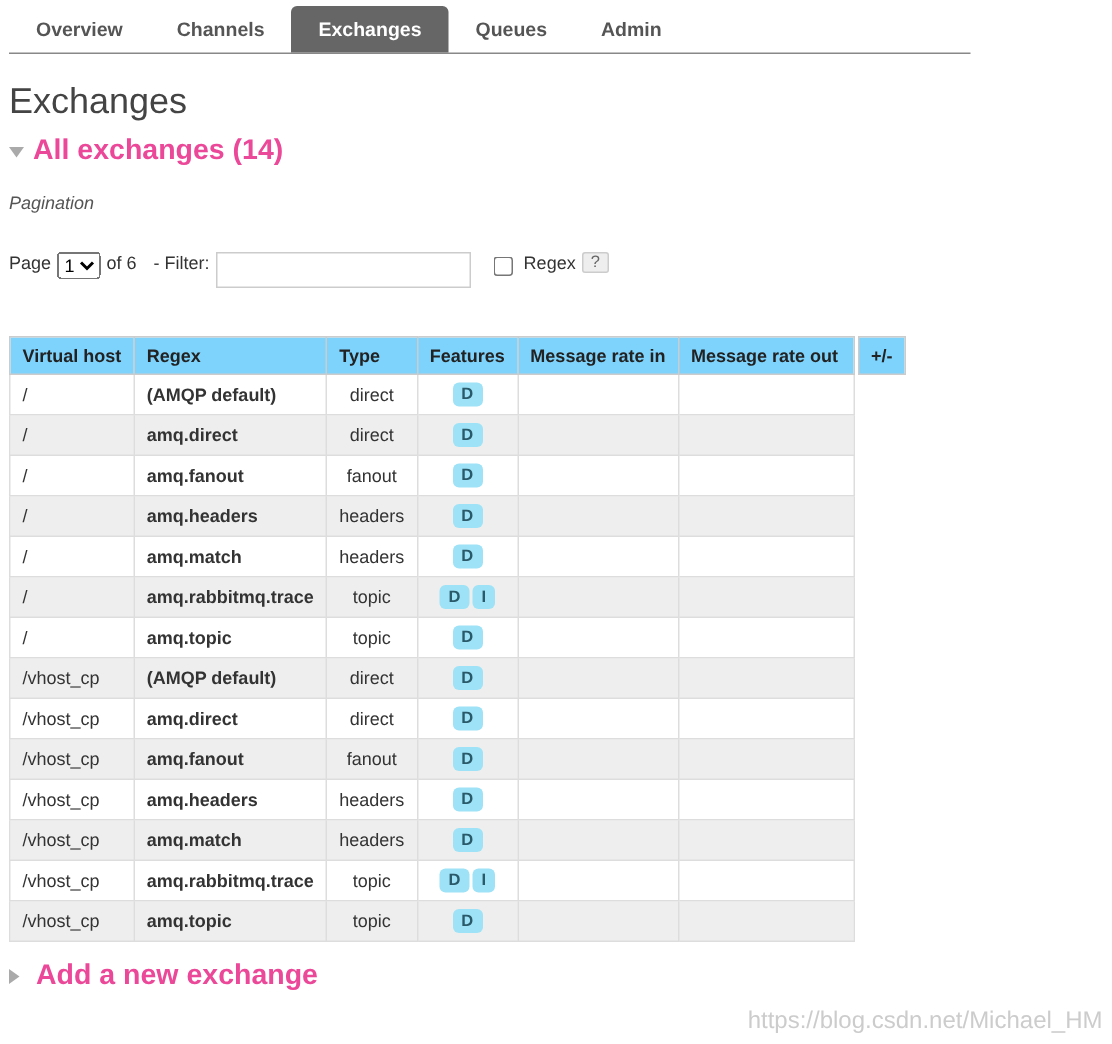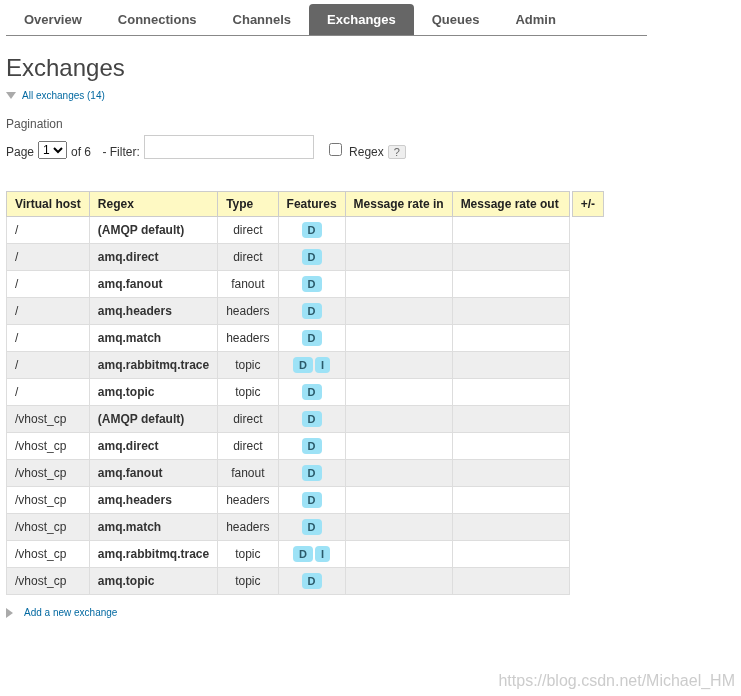--- a/index.html
+++ b/index.html
@@ -51,34 +51,35 @@
   border-left: 5px solid transparent;
   border-right: 5px solid transparent;
   border-top: 7px solid #aaa;
 }
 .section-header .toggle-icon.collapsed {
   border-top: 5px solid transparent;
   border-bottom: 5px solid transparent;
   border-left: 7px solid #aaa;
 }
 .section-header .label {
-  font-weight: normal;
-  font-size: 10px;
-  color: #0369a1;
+  font-weight: bold;
+  font-size: 19px;
+  color: #ec4899;
 }
 .pagination-block {
   margin-bottom: 12px;
 }
 .pagination-title {
   color: #555;
-  margin-bottom: 4px;
+  margin-bottom: 26px;
+  font-style: italic;
 }
 .pagination-row {
   display: flex;
-  align-items: flex-end;
+  align-items: flex-start;
   gap: 4px;
   font-size: 12px;
   color: #333;
 }
 .pagination-row select {
   font-size: 12px;
 }
 .pagination-row input[type="text"] {
   width: 160px;
   height: 18px;
@@ -94,21 +95,21 @@
   font-size: 11px;
   color: #666;
   cursor: help;
 }
 table.data {
   border-collapse: collapse;
   margin-top: 20px;
   width: auto;
 }
 table.data th {
-  background: #fef9c3;
+  background: #7dd3fc;
   border: 1px solid #ccc;
   padding: 5px 8px;
   text-align: left;
   font-weight: bold;
   font-size: 12px;
   color: #222;
   vertical-align: top;
 }
 table.data td {
   border: 1px solid #ddd;
@@ -162,21 +163,20 @@
   color: #ccc;
   margin-top: 32px;
 }
 </style>
 </head>
 <body>
 
 <div class="container">
   <div class="tabs" id="tabs-container">
       <div class="tab">Overview</div>
-      <div class="tab">Connections</div>
       <div class="tab">Channels</div>
       <div class="tab active">Exchanges</div>
       <div class="tab">Queues</div>
       <div class="tab">Admin</div>
     </div>
 
   <h1 class="page-title">Exchanges</h1>
 
   <div class="section-header">
     <span class="toggle-icon"></span>

